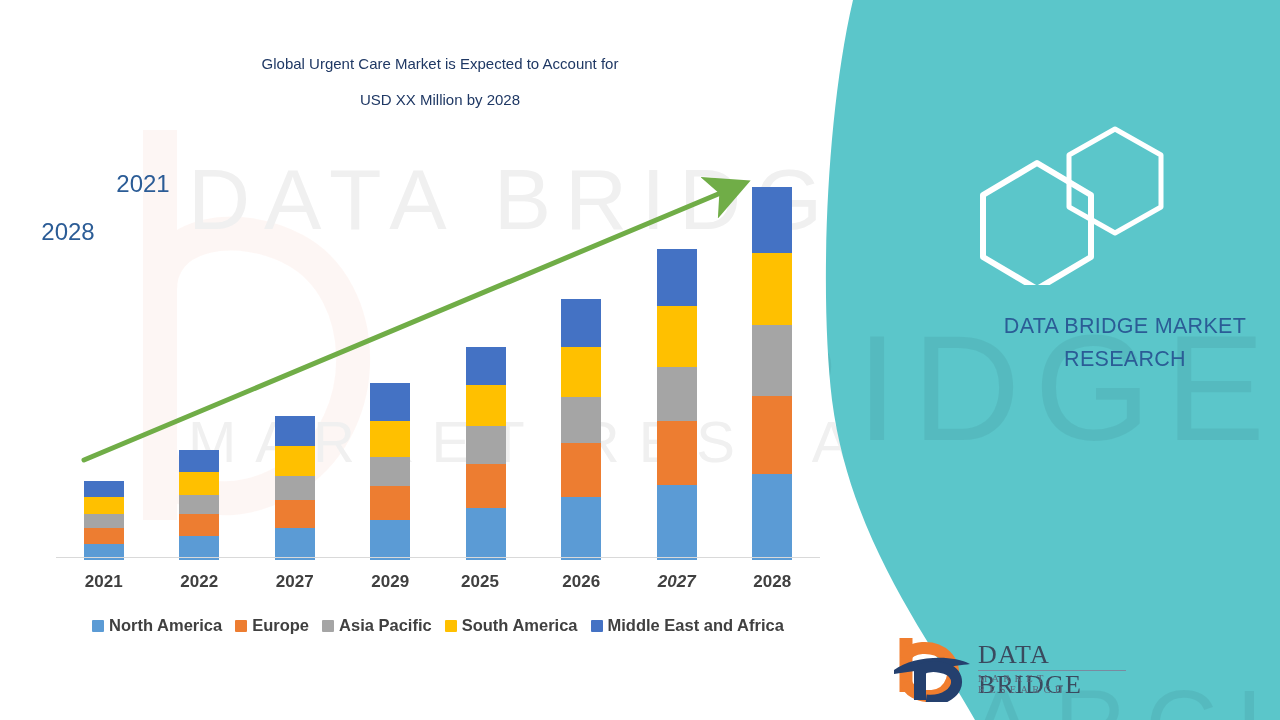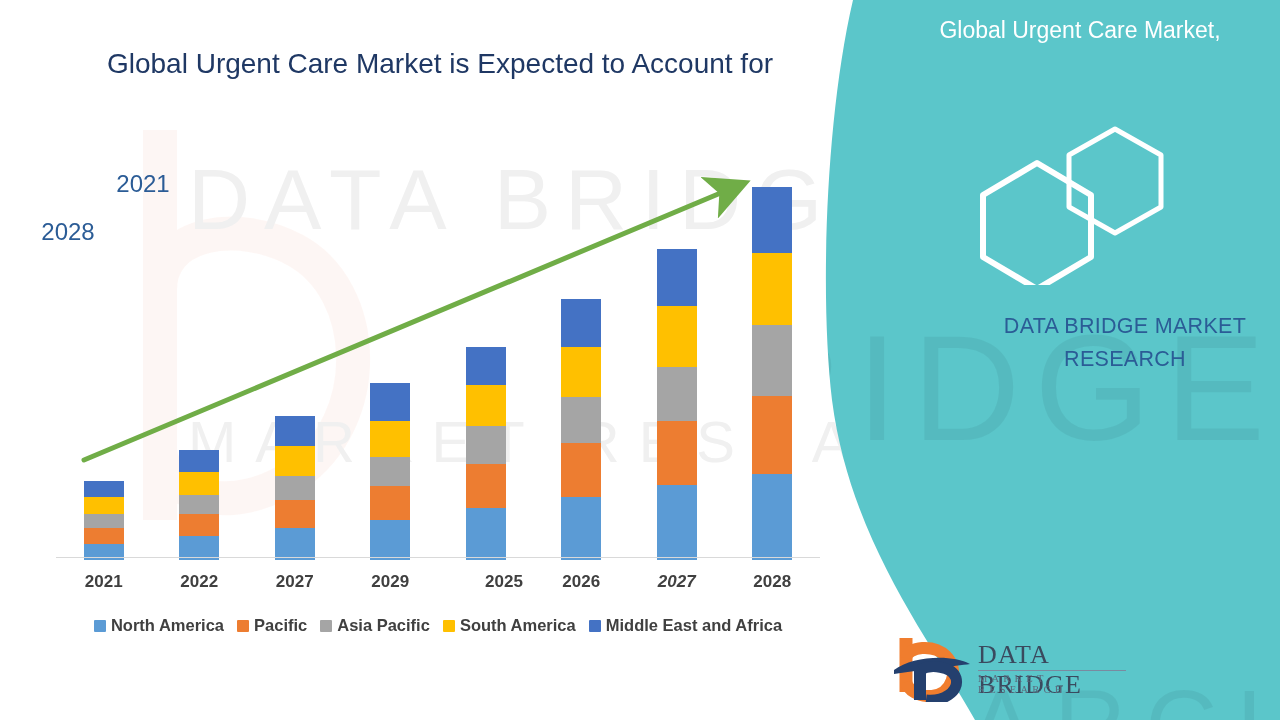--- a/index.html
+++ b/index.html
@@ -20,21 +20,21 @@
   }
   .wm-top{left:188px;top:150px;}
   .wm-bot{left:188px;top:408px;font-size:58px;letter-spacing:19px;}
   .wm-mark{
     left:120px;top:120px;width:330px;height:430px;opacity:.55;
   }
 
   
   .chart-title{
     position:absolute;left:60px;top:46px;width:760px;
-    text-align:center;color:#1f3864;font-size:28px;line-height:36px;
+    text-align:center;color:#1f3864;font-size:15px;line-height:36px;
   }
 
   .plot{position:absolute;left:56px;top:170px;width:764px;height:390px;}
   .axis-line{position:absolute;left:56px;top:557px;width:764px;height:1px;background:#d9d9d9;}
 
   .bar-group{position:absolute;bottom:0;width:40px;}
   .seg{width:100%;display:block;}
 
   .xlabels{position:absolute;left:56px;top:572px;width:764px;height:28px;}
   .xlab{
@@ -97,20 +97,21 @@
     <svg width="330" height="430" viewBox="0 0 330 430">
       <path d="M40 10 L40 400" stroke="#fdf0ec" stroke-width="34" fill="none"></path>
       <path d="M40 170 C 40 110, 120 100, 175 130 C 250 170, 255 300, 175 355 C 115 396, 45 380, 40 330" stroke="#fdf0ec" stroke-width="34" fill="none"></path>
     </svg>
   </div>
   <div class="wm wm-text wm-top">DATA BRIDGE</div>
   <div class="wm wm-text wm-bot">MARKET RESEARCH</div>
 
   <div class="chart-title">
     <div>Global Urgent Care Market is Expected to Account for</div>
+    <div>USD XX Million by 2028</div>
   </div>
 
   <div class="plot" id="plot">
       <div class="bar-group" style="left: 27.75px;">
         <div class="seg" style="height: 16.043px; background: rgb(68, 114, 196);"></div>
         <div class="seg" style="height: 17.0457px; background: rgb(255, 192, 0);"></div>
         <div class="seg" style="height: 14.0376px; background: rgb(165, 165, 165);"></div>
         <div class="seg" style="height: 16.043px; background: rgb(237, 125, 49);"></div>
         <div class="seg" style="height: 16.043px; background: rgb(91, 155, 213);"></div>
       </div>
@@ -173,34 +174,34 @@
       </marker>
     </defs>
     <line x1="84" y1="460" x2="723" y2="192" stroke="#70AD47" stroke-width="5" marker-end="url(#ah)" stroke-linecap="round"></line>
   </svg>
 
   <div class="xlabels" id="xlabels">
       <div class="xlab" style="left: -0.25px;">2021</div>
       <div class="xlab" style="left: 95.25px;">2022</div>
       <div class="xlab" style="left: 190.75px;">2027</div>
       <div class="xlab" style="left: 286.25px;">2029</div>
-      <div class="xlab" style="left: 400px;">2025</div>
+      <div class="xlab" style="left: 376px;">2025</div>
       <div class="xlab" style="left: 477.25px;">2026</div>
       <div class="xlab" style="left: 572.75px; font-style: italic;">2027</div>
       <div class="xlab" style="left: 668.25px;">2028</div>
     </div>
 
   <div class="legend" id="legend">
       <div class="lg-item">
         <span class="lg-swatch" style="background: rgb(91, 155, 213);"></span>
         <span class="lg-label">North America</span>
       </div>
       <div class="lg-item">
         <span class="lg-swatch" style="background: rgb(237, 125, 49);"></span>
-        <span class="lg-label">Pacific</span>
+        <span class="lg-label">Europe</span>
       </div>
       <div class="lg-item">
         <span class="lg-swatch" style="background: rgb(165, 165, 165);"></span>
         <span class="lg-label">Asia Pacific</span>
       </div>
       <div class="lg-item">
         <span class="lg-swatch" style="background: rgb(255, 192, 0);"></span>
         <span class="lg-label">South America</span>
       </div>
       <div class="lg-item">
@@ -223,21 +224,20 @@
                  C 40 300, 45 120, 73 0 Z"></path>
       </clipPath>
       <g clip-path="url(#clipPanel)" fill="#11313a" font-family="Liberation Sans, sans-serif">
         <text x="-160" y="440" font-size="150" letter-spacing="14">BRIDGE</text>
         <text x="-160" y="760" font-size="100" letter-spacing="19">RESEARCH</text>
       </g>
     </svg>
   </div>
 
   <div class="panel-title">
-    <div>Global Urgent Care Market,</div>
   </div>
 
   <div class="hexwrap">
     <svg width="210" height="160" viewBox="0 0 210 160">
       <polygon points="140,4 186,30 186,82 140,108 94,82 94,30" fill="none" stroke="#ffffff" stroke-width="5" stroke-linejoin="round"></polygon>
       <polygon points="62,38 116,70 116,132 62,164 8,132 8,70" fill="none" stroke="#ffffff" stroke-width="6" stroke-linejoin="round"></polygon>
     </svg>
   </div>
   <div class="hex-label hex-2028">2028</div>
   <div class="hex-label hex-2021">2021</div>

